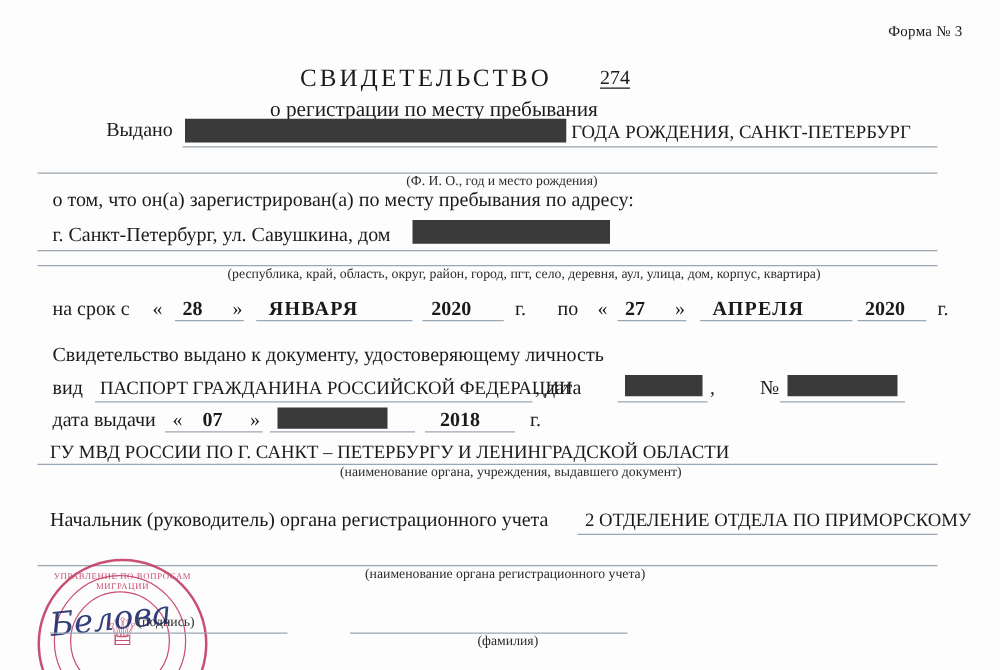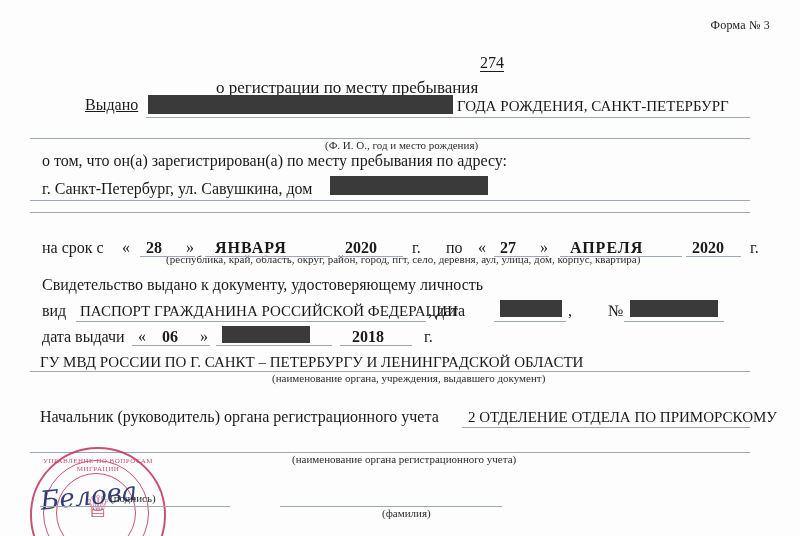--- a/index.html
+++ b/index.html
@@ -151,38 +151,39 @@
     opacity: 0.9;
   }
 </style>
 </head>
 <body>
 
 <div class="page">
 
   <div class="form-no">Форма № 3</div>
 
+  <div class="title">СВИДЕТЕЛЬСТВО</div>
   <div class="title-number">274</div>
   <div class="subtitle">о регистрации по месту пребывания</div>
 
-  <div class="txt" style="left:85px; top:96px;text-decoration:underline;">Выдано</div>
+  <div class="txt" style="left:85px; top:96px;">Выдано</div>
   <div class="redact" style="left:148px; top:95px; width:305px; height:19px;"></div>
   <div class="txt-caps" style="left:457px; top:98px;">ГОДА РОЖДЕНИЯ, САНКТ-ПЕТЕРБУРГ</div>
   <div class="rule" style="left:146px; top:117px; width:604px;"></div>
 
   <div class="rule" style="left:30px; top:138px; width:720px;"></div>
   <div class="txt-sm" style="left:325px; top:139px;">(Ф. И. О., год и место рождения)</div>
 
   <div class="txt" style="left:42px; top:152px;">о том, что он(а) зарегистрирован(а) по месту пребывания по адресу:</div>
 
   <div class="txt" style="left:42px; top:180px;">г. Санкт-Петербург, ул. Савушкина, дом</div>
   <div class="redact" style="left:330px; top:176px; width:158px; height:19px;"></div>
   <div class="rule" style="left:30px; top:200px; width:720px;"></div>
   <div class="rule" style="left:30px; top:212px; width:720px;"></div>
-  <div class="txt-sm" style="left:166px; top:213px;margin-top:40px;">(республика, край, область, округ, район, город, пгт, село, деревня, аул, улица, дом, корпус, квартира)</div>
+  <div class="txt-sm" style="left:182px; top:213px;">(республика, край, область, округ, район, город, пгт, село, деревня, аул, улица, дом, корпус, квартира)</div>
 
   <div class="txt" style="left:42px; top:239px;">на срок с</div>
   <div class="txt" style="left:122px; top:239px;">«</div>
   <div class="txt" style="left:146px; top:239px; font-weight:bold;">28</div>
   <div class="txt" style="left:186px; top:239px;">»</div>
   <div class="rule" style="left:140px; top:256px; width:55px;"></div>
   <div class="txt" style="left:215px; top:239px; font-weight:bold; letter-spacing:1px;">ЯНВАРЯ</div>
   <div class="rule" style="left:205px; top:256px; width:125px;"></div>
   <div class="txt" style="left:345px; top:239px; font-weight:bold;">2020</div>
   <div class="rule" style="left:338px; top:256px; width:65px;"></div>
@@ -206,21 +207,21 @@
   <div class="txt" style="left:428px; top:302px;">, дата</div>
   <div class="redact" style="left:500px; top:300px; width:62px; height:17px;"></div>
   <div class="rule" style="left:494px; top:321px; width:72px;"></div>
   <div class="txt" style="left:568px; top:302px;">,</div>
   <div class="txt" style="left:608px; top:302px;">№</div>
   <div class="redact" style="left:630px; top:300px; width:88px; height:17px;"></div>
   <div class="rule" style="left:624px; top:321px; width:100px;"></div>
 
   <div class="txt" style="left:42px; top:328px;">дата выдачи</div>
   <div class="txt" style="left:138px; top:328px;">«</div>
-  <div class="txt" style="left:162px; top:328px; font-weight:bold;">06</div>
+  <div class="txt" style="left:162px; top:328px; font-weight:bold;">07</div>
   <div class="txt" style="left:200px; top:328px;">»</div>
   <div class="rule" style="left:132px; top:345px; width:78px;"></div>
   <div class="redact" style="left:222px; top:326px; width:88px; height:17px;"></div>
   <div class="rule" style="left:216px; top:345px; width:116px;"></div>
   <div class="txt" style="left:352px; top:328px; font-weight:bold;">2018</div>
   <div class="rule" style="left:340px; top:345px; width:72px;"></div>
   <div class="txt" style="left:424px; top:328px;">г.</div>
 
   <div class="txt-caps" style="left:40px; top:354px;">ГУ  МВД  РОССИИ  ПО  Г. САНКТ – ПЕТЕРБУРГУ  И  ЛЕНИНГРАДСКОЙ ОБЛАСТИ</div>
   <div class="rule" style="left:30px; top:371px; width:720px;"></div>

